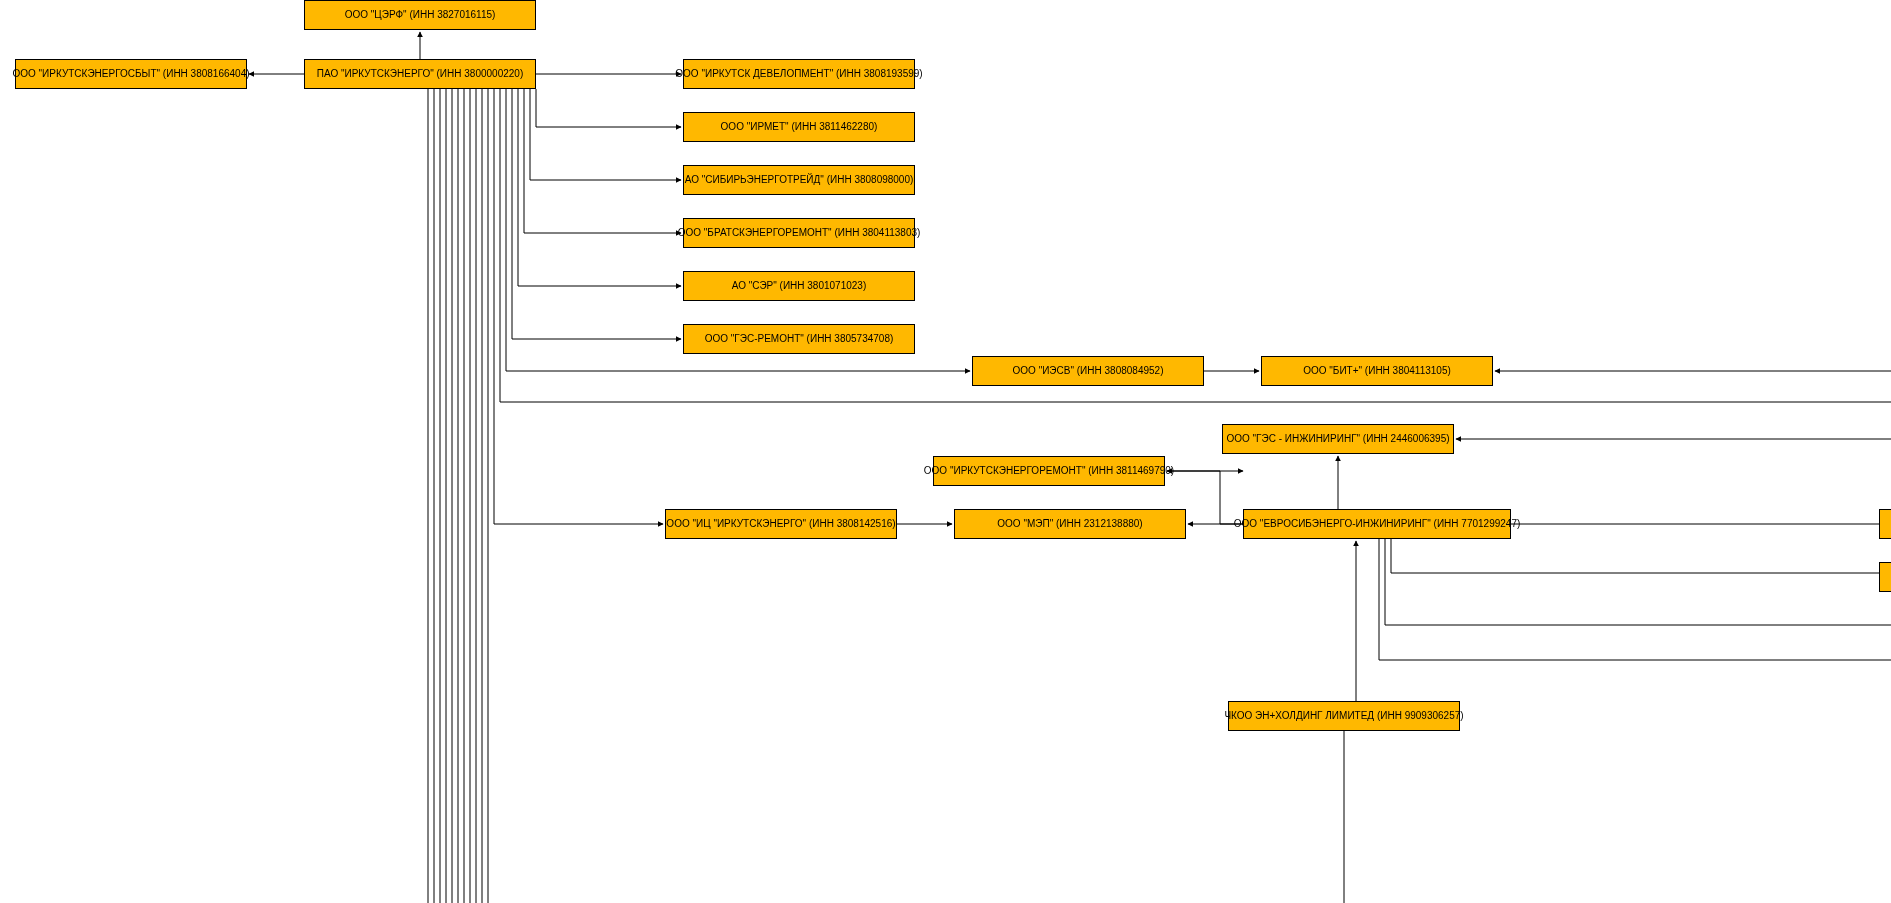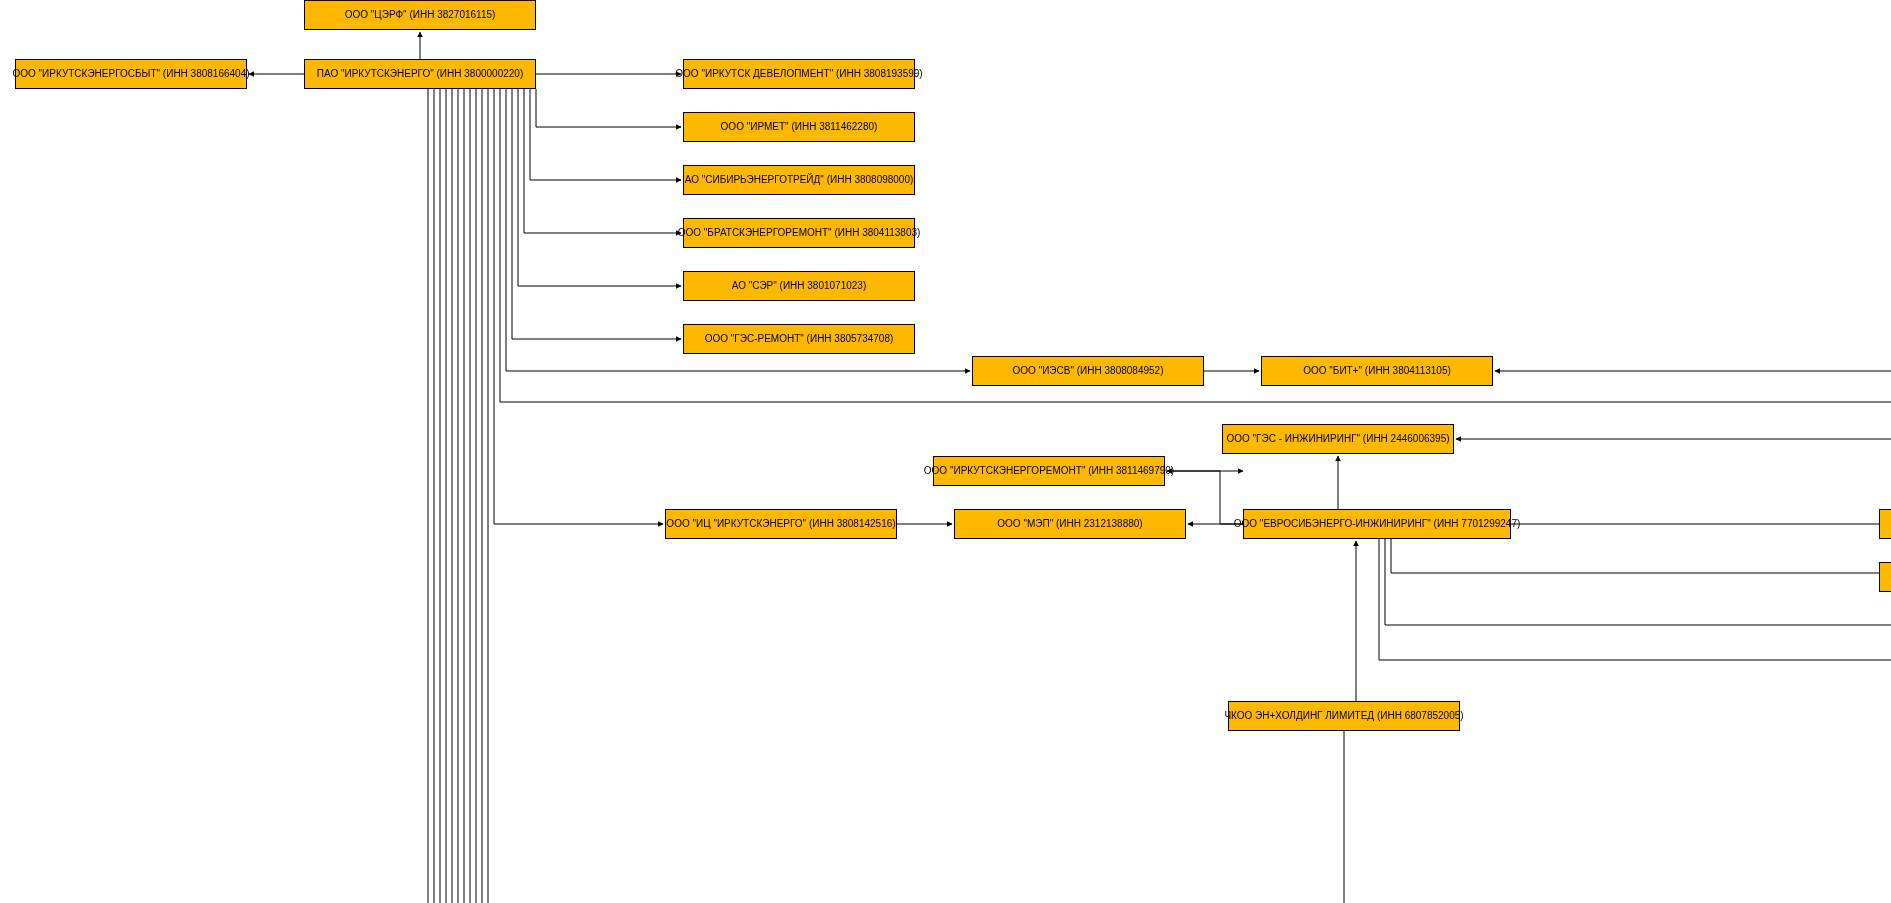--- a/index.html
+++ b/index.html
@@ -153,19 +153,19 @@
   <div class="node" style="left:665px;top:509px;width:232px;height:30px;">
     <span>ООО "ИЦ "ИРКУТСКЭНЕРГО" (ИНН 3808142516)</span>
   </div>
   <div class="node" style="left:954px;top:509px;width:232px;height:30px;">
     <span>ООО "МЭП" (ИНН 2312138880)</span>
   </div>
   <div class="node" style="left:1243px;top:509px;width:268px;height:30px;">
     <span>ООО "ЕВРОСИБЭНЕРГО-ИНЖИНИРИНГ" (ИНН 7701299247)</span>
   </div>
   <div class="node" style="left:1228px;top:701px;width:232px;height:30px;">
-    <span>ЧКОО ЭН+ХОЛДИНГ ЛИМИТЕД (ИНН 6807852005)</span>
+    <span>ЧКОО ЭН+ХОЛДИНГ ЛИМИТЕД (ИНН 9909306257)</span>
   </div>
 
   <div class="node" style="left:1879px;top:509px;width:40px;height:30px;"></div>
   <div class="node" style="left:1879px;top:562px;width:40px;height:30px;"></div>
 
 </div>
 
 </body></html>

